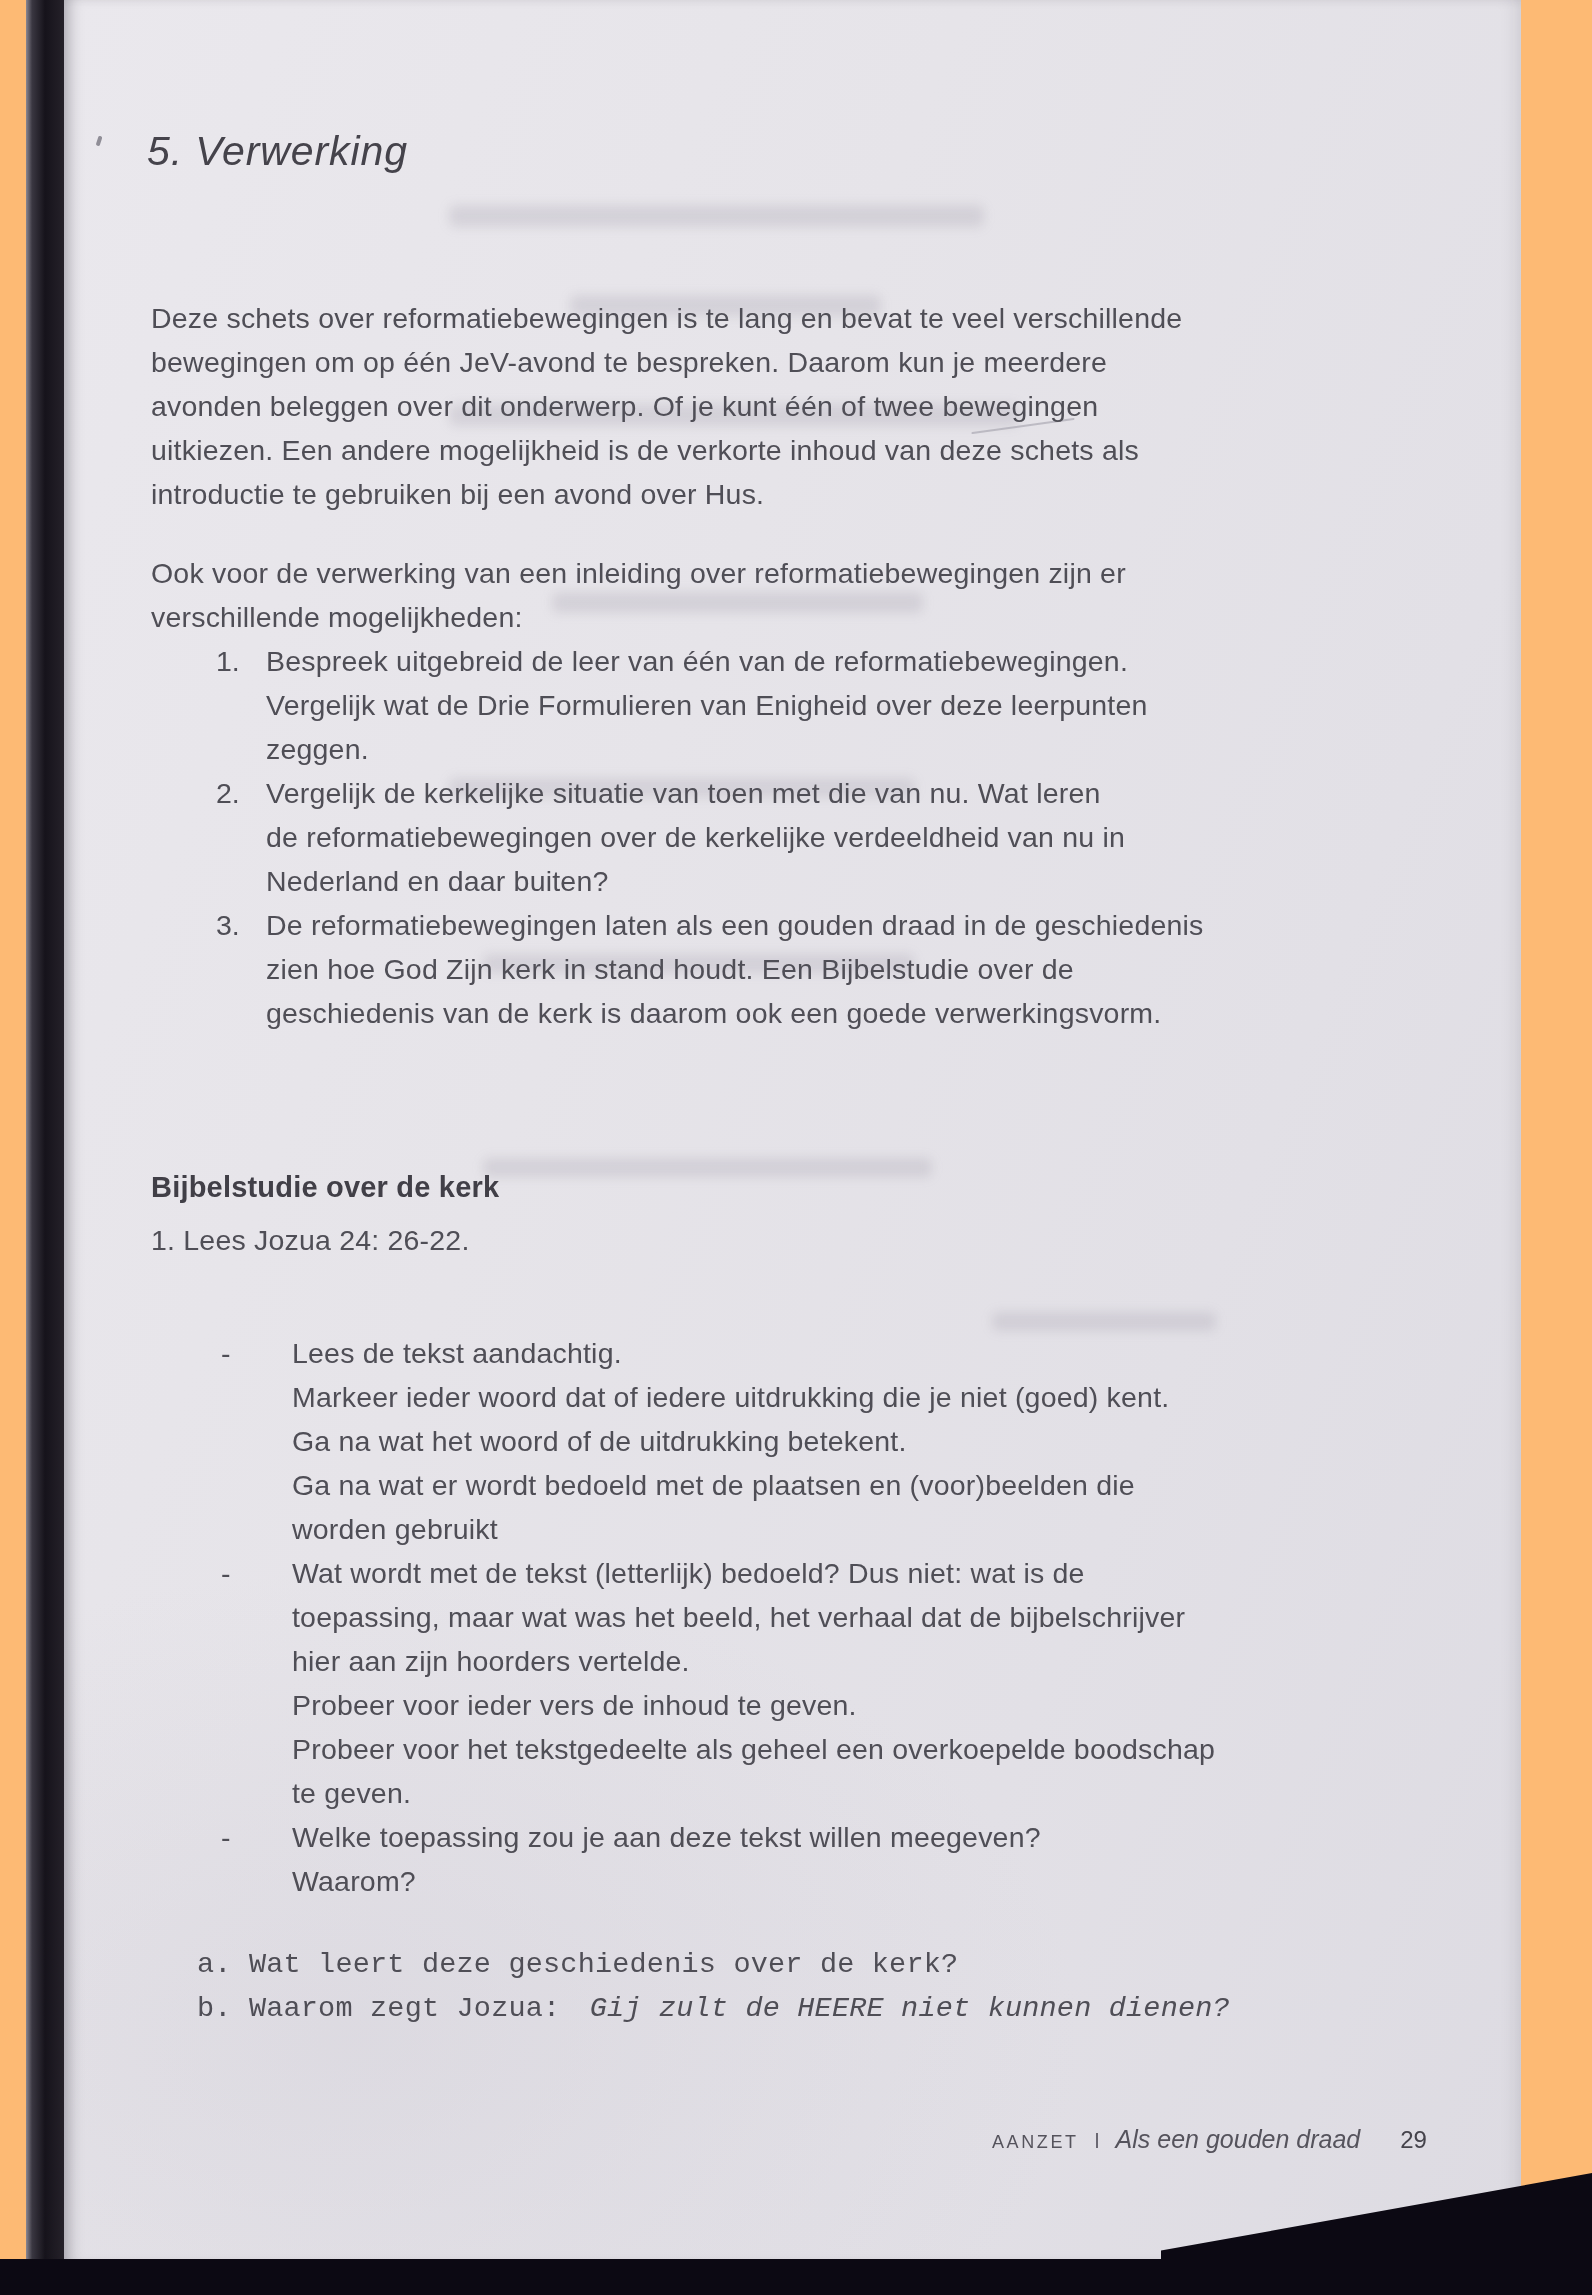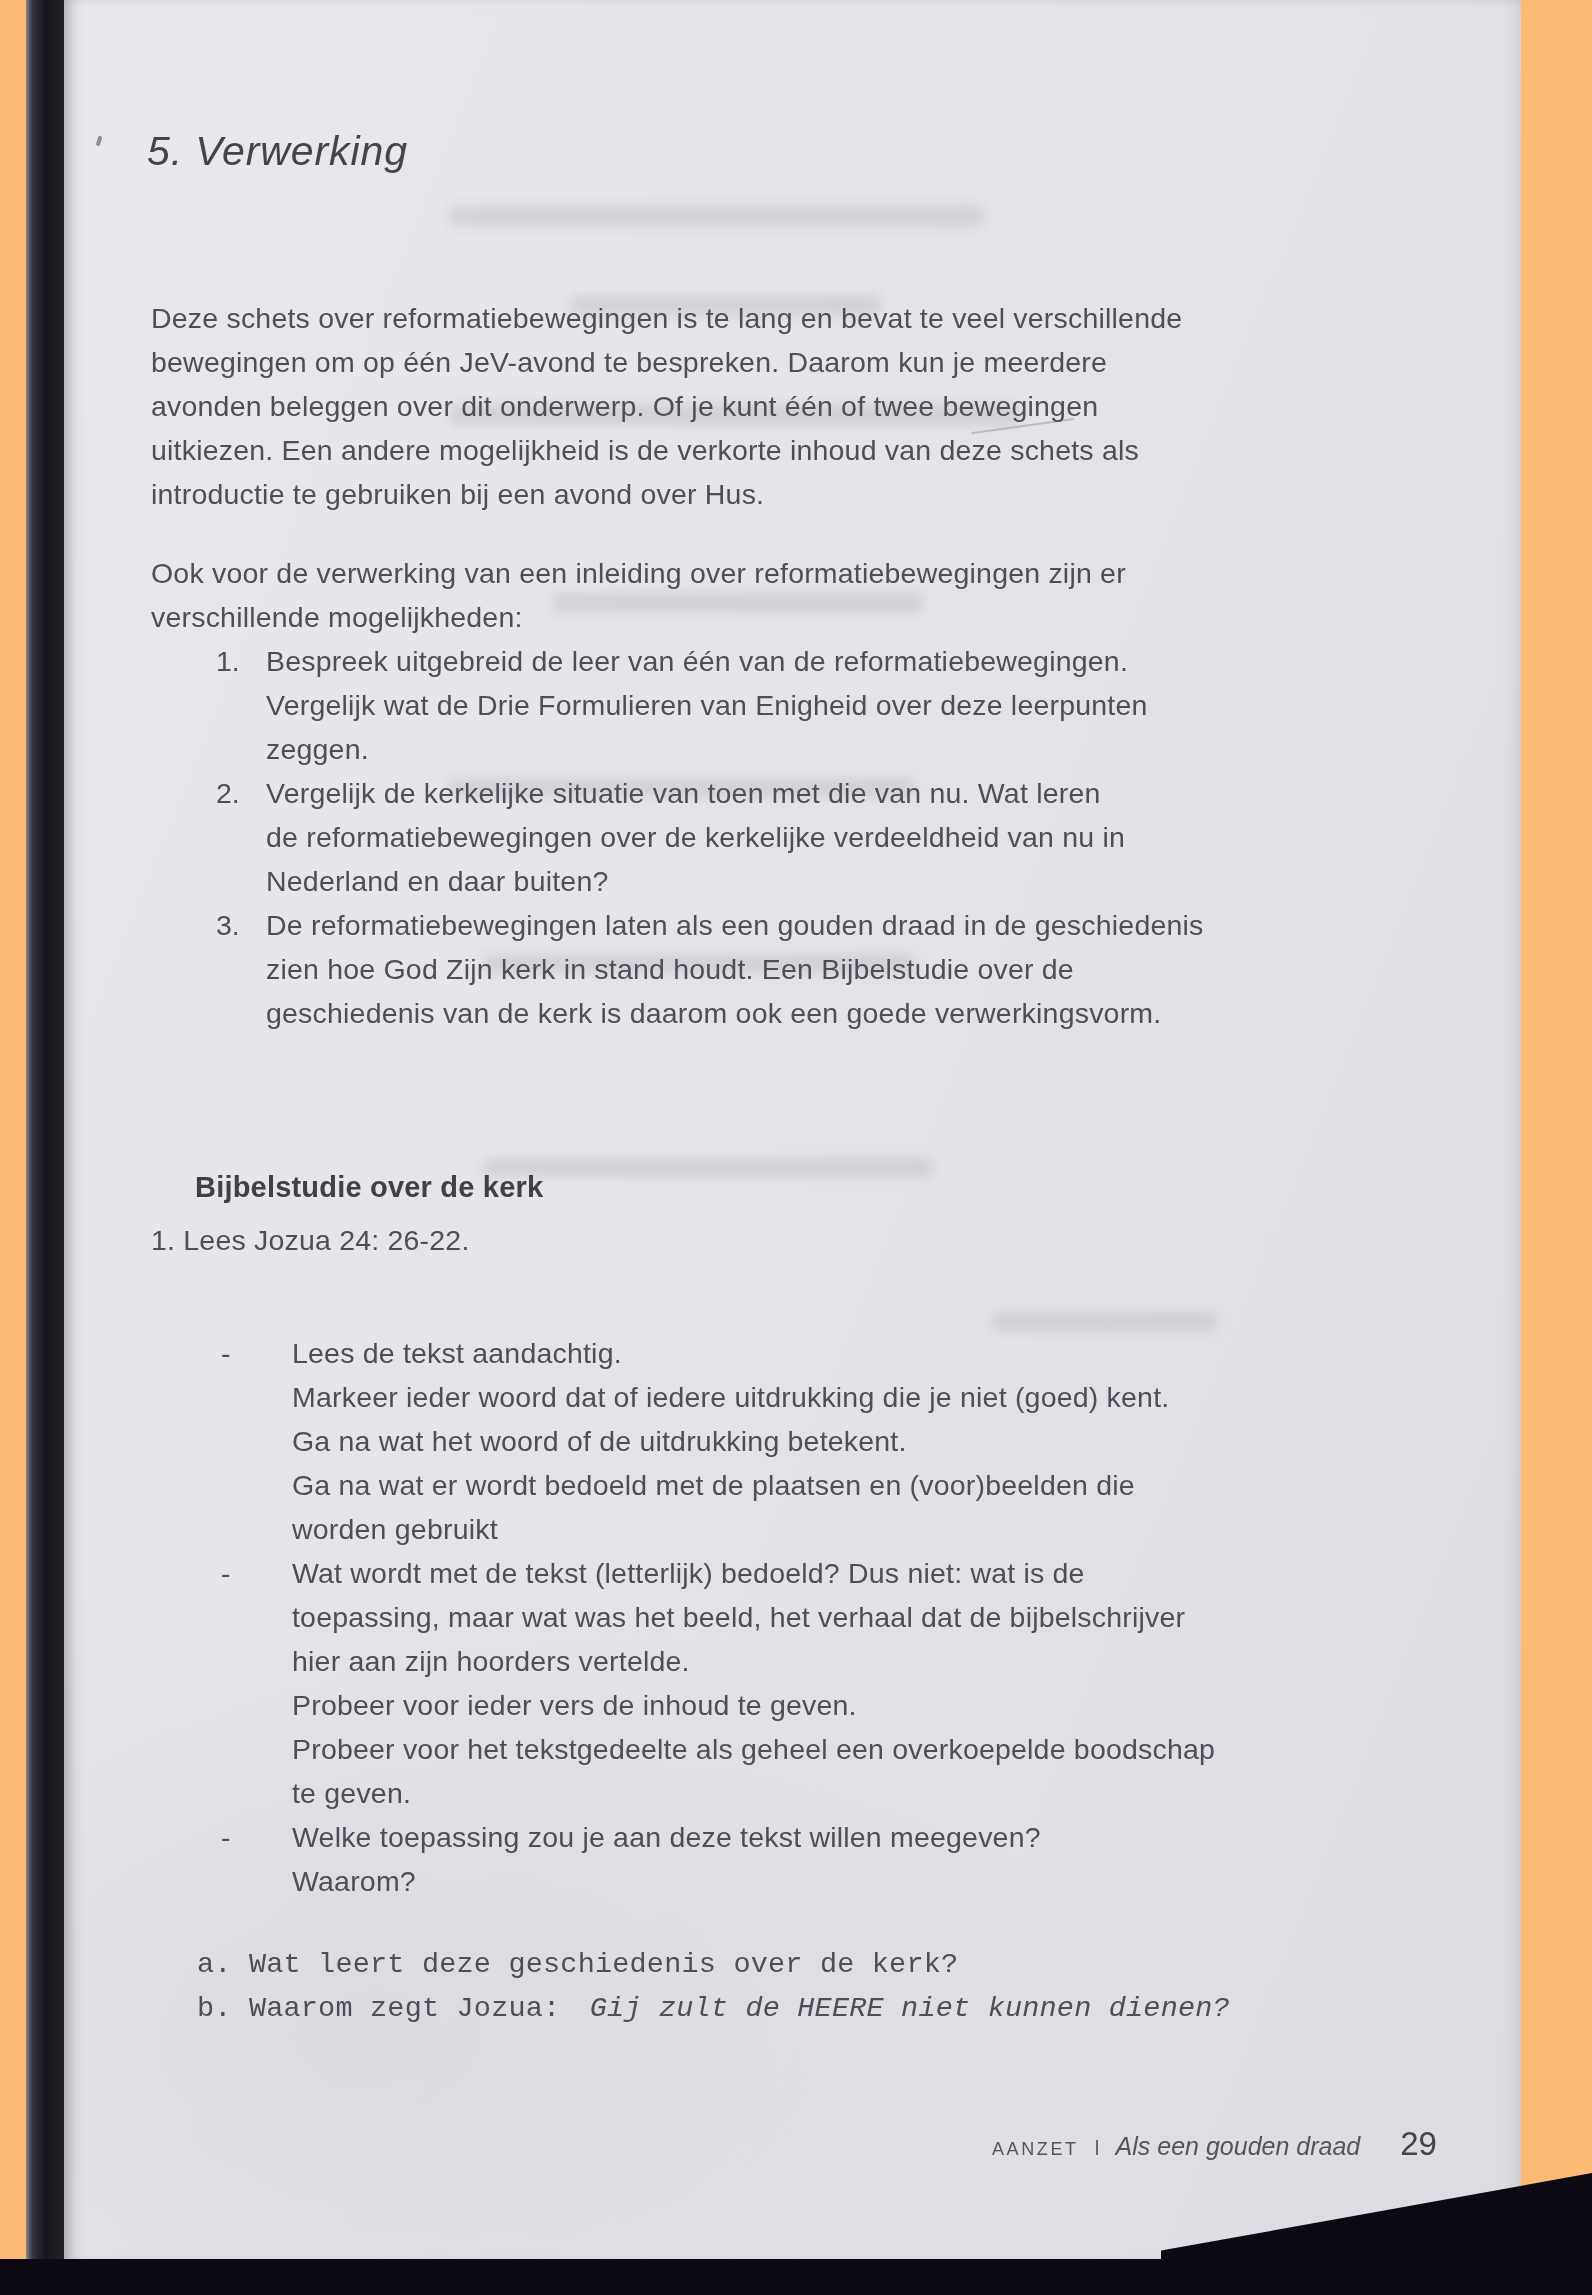--- a/index.html
+++ b/index.html
@@ -93,21 +93,20 @@
     color: #45434b;
     letter-spacing: 0.9px;
   }
   .study-heading {
     position: absolute;
     left: 151px; top: 1171px;
     font-size: 29px;
     font-weight: 700;
     color: #413f47;
     letter-spacing: 0.2px;
-    margin-left: 44px;
   }
   .list {
     position: absolute;
   }
   .list-item { display: flex; align-items: flex-start; }
   .list-item .marker {
     flex: 0 0 auto;
     color: #4f4e56;
     font-size: 28.5px;
     line-height: 44px;
@@ -146,21 +145,21 @@
   .footer .separator {
     font-size: 21.6px;
     margin: 0 15.5px;
     color: #6a6872;
   }
   .footer .book-title {
     font-size: 25px;
     font-style: italic;
   }
   .footer .page-number {
-    font-size: 33px;
+    font-size: 24px;
     margin-left: 40px;
     color: #45434b;
   }
 </style>
 </head>
 <body>
 
 <div class="scan">
 
   <div class="paper"></div>

